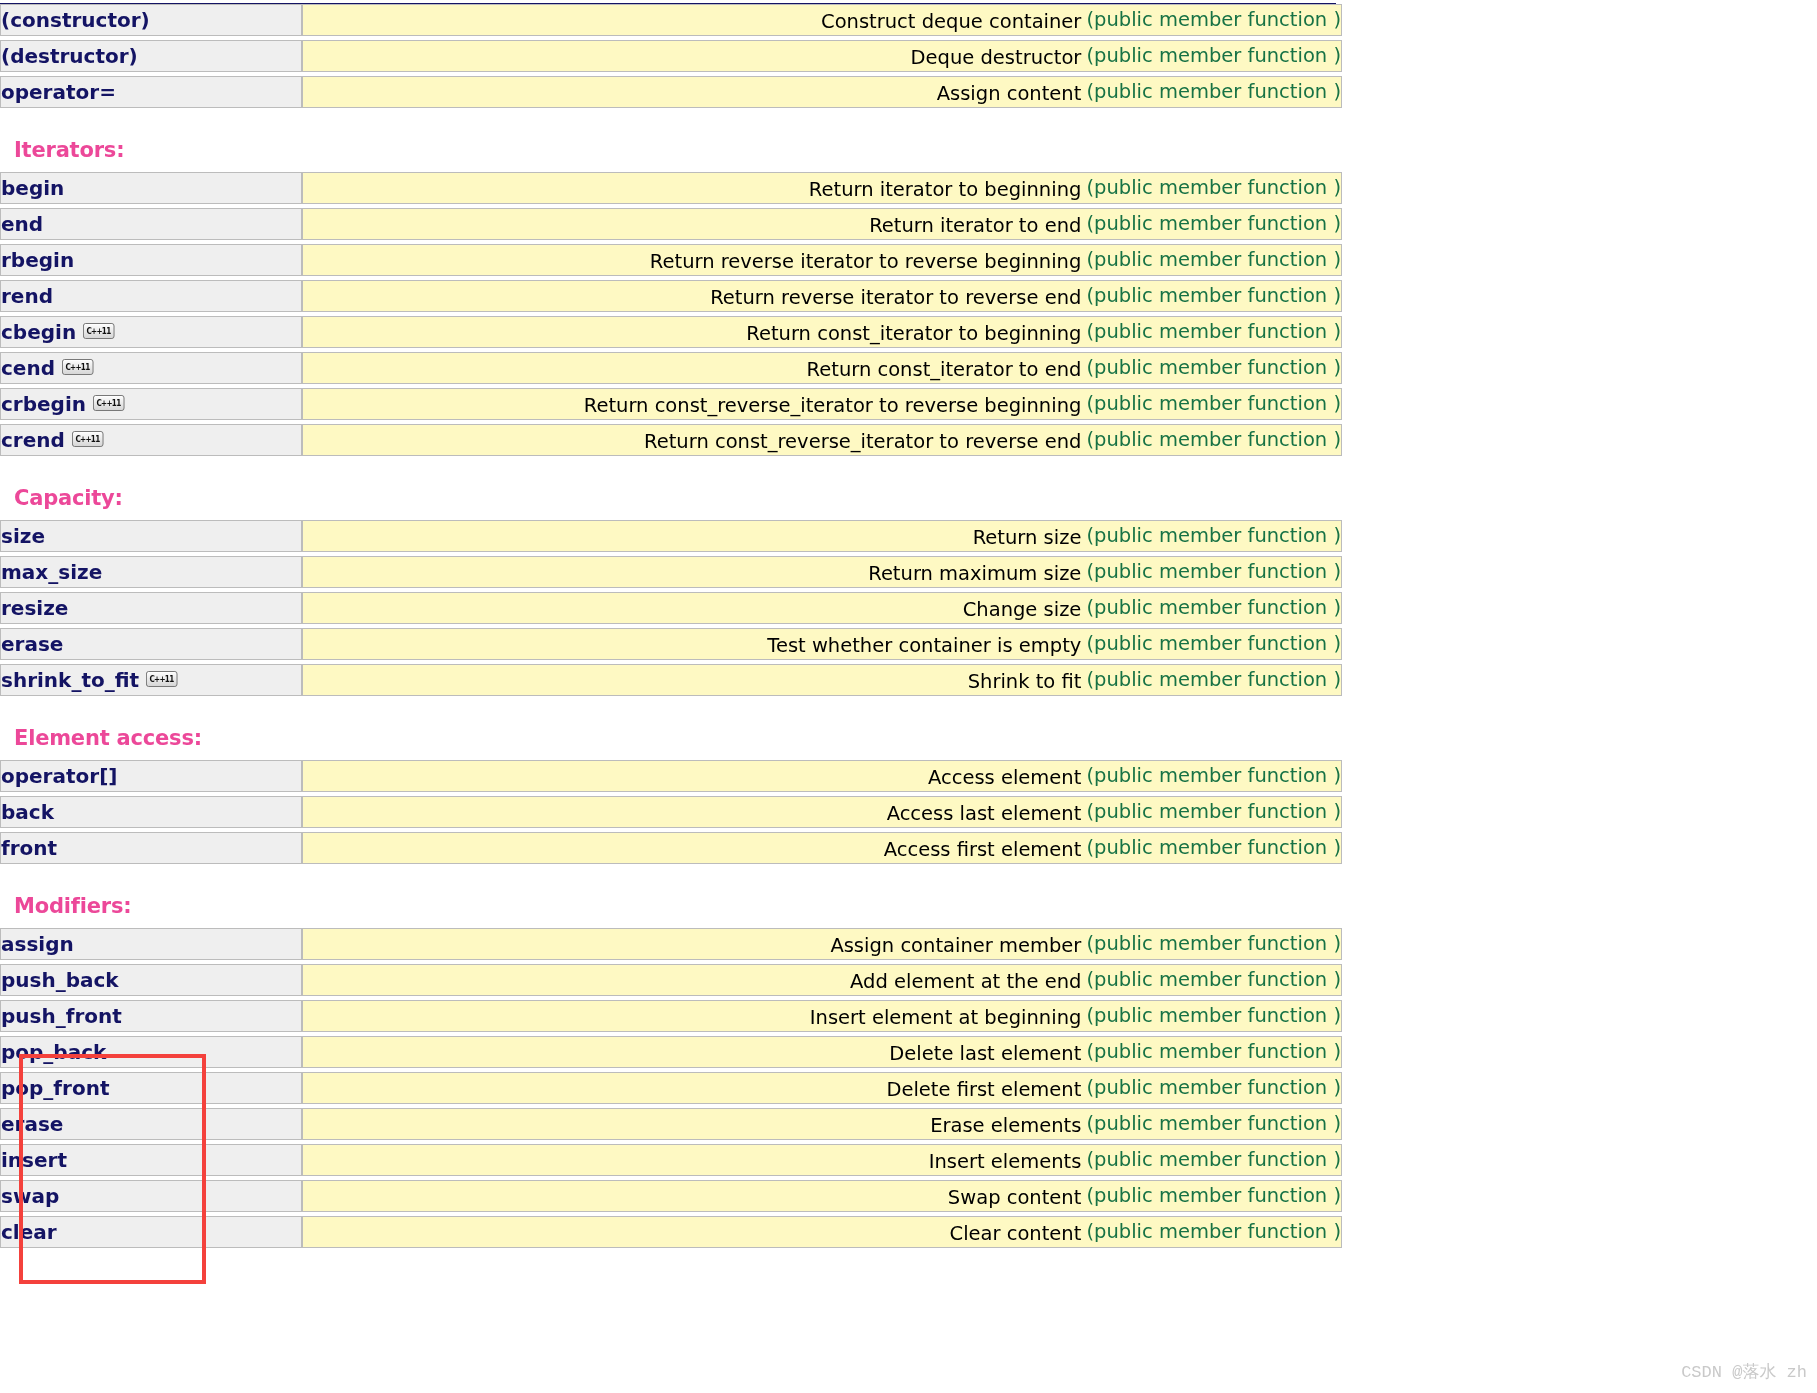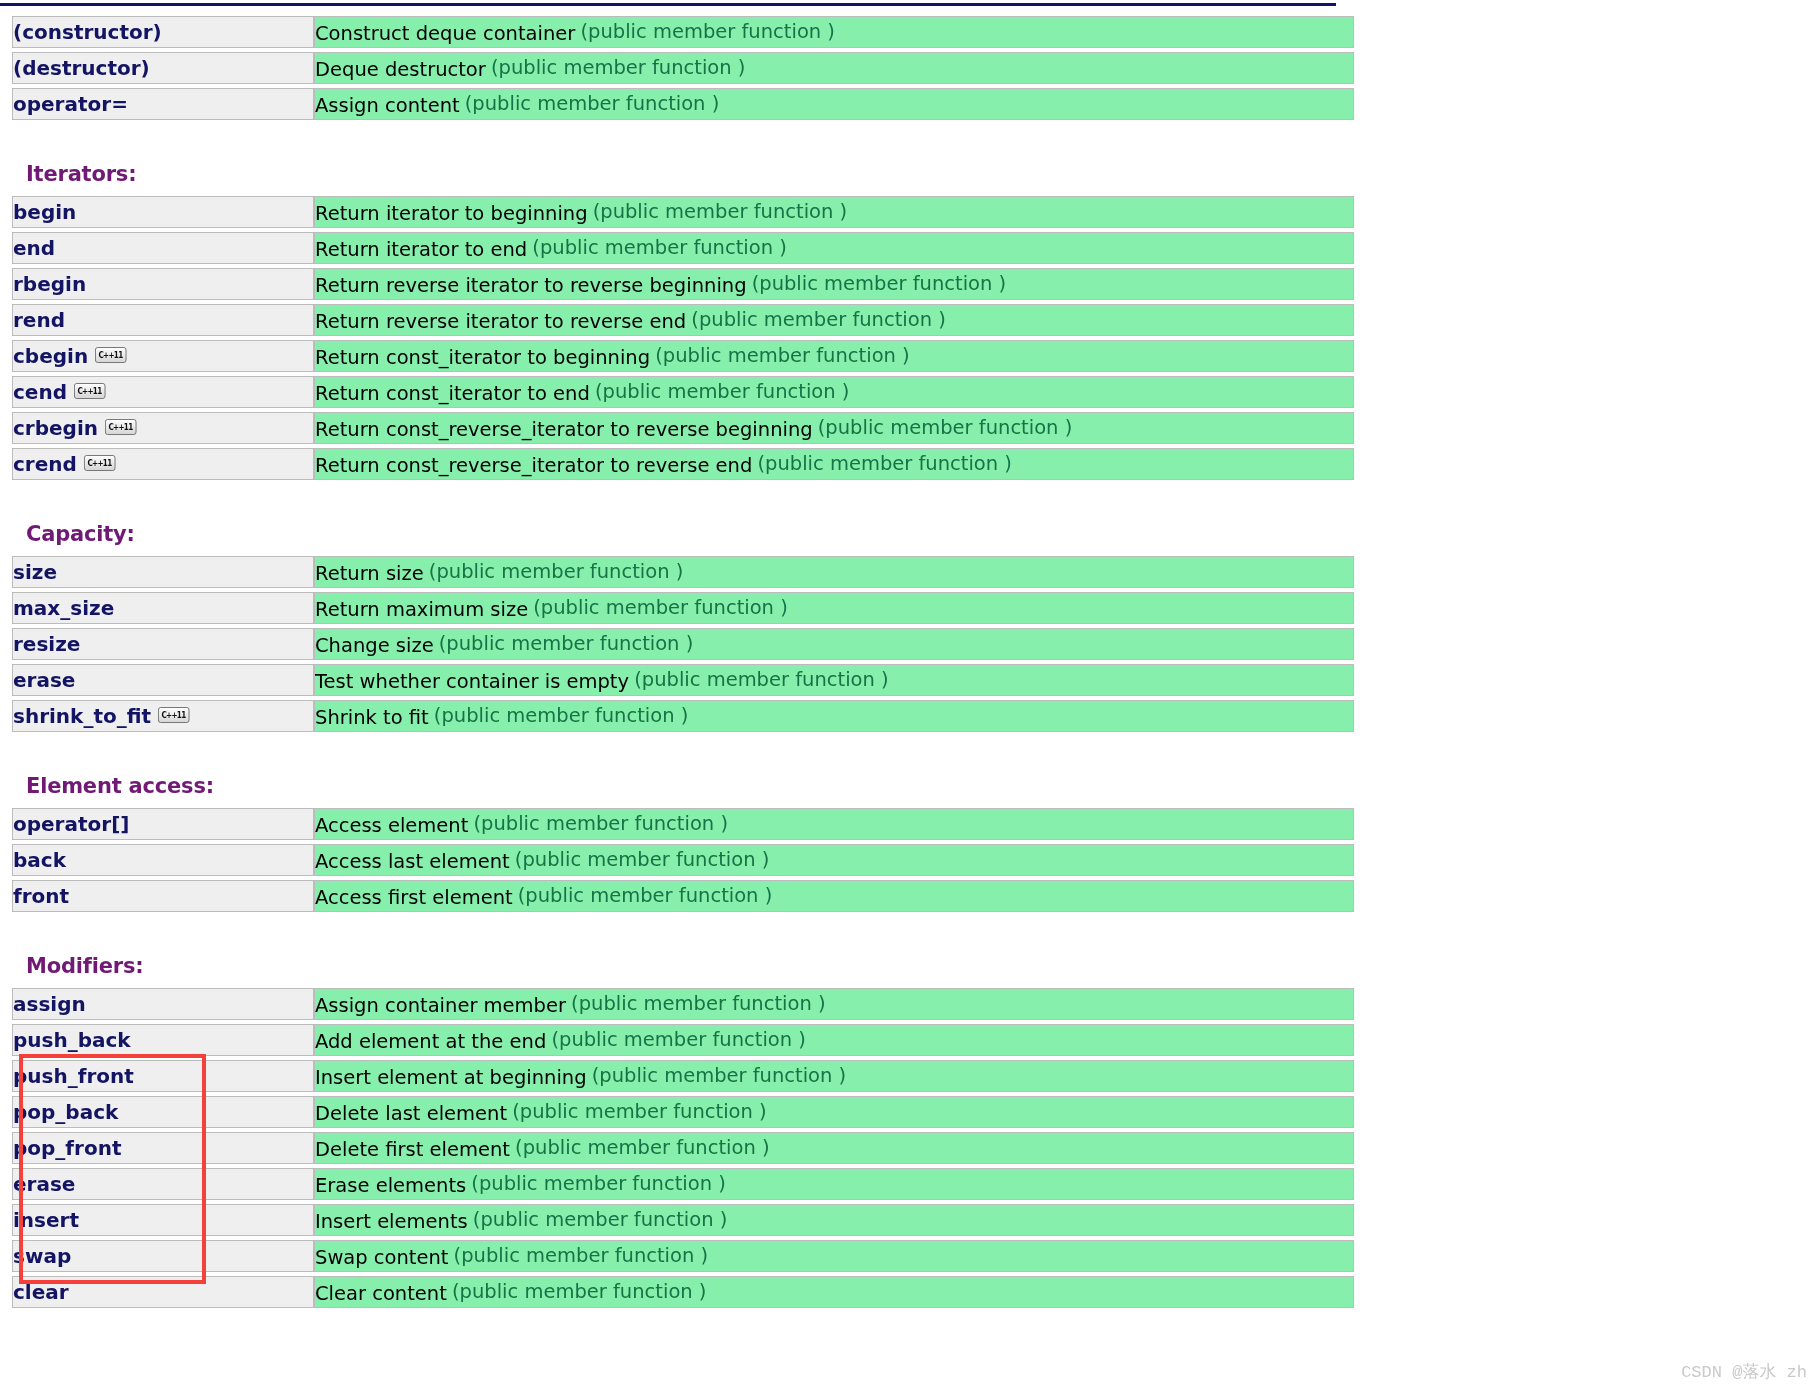--- a/index.html
+++ b/index.html
@@ -26,27 +26,27 @@
   }
 
   #page {
     position: absolute;
     left: 0px;
     top: 0px;
     width: 1817px;
   }
 
   .section {
-    margin: 12px;
+    margin: 0;
   }
 
   .section-title {
     font-size: 21px;
     font-weight: bold;
-    color: #701a75;
+    color: #ec4899;
     margin: 0;
     padding: 0 0 6px 14px;
     letter-spacing: -0.2px;
   }
   .section-title .colon { font-weight: bold; }
 
   table.fn-table {
     border-collapse: separate;
     border-spacing: 0 4px;
     width: 1342px;
@@ -62,25 +62,26 @@
   }
 
   td.name-cell {
     width: 300px;
     background: #efefef;
     border-right: 1px solid #bcbcbc;
     padding-left: 18px;
     white-space: nowrap;
   }
   td.desc-cell {
-    background: #86efac;
+    background: #fef9c3;
     border-left: none;
     padding-left: 10px;
     white-space: nowrap;
     overflow: hidden;
+    text-align: right;
   }
 
   .fn-name {
     color: #141464;
     font-weight: bold;
     font-size: 20px;
     text-decoration: none;
     vertical-align: middle;
   }
 

